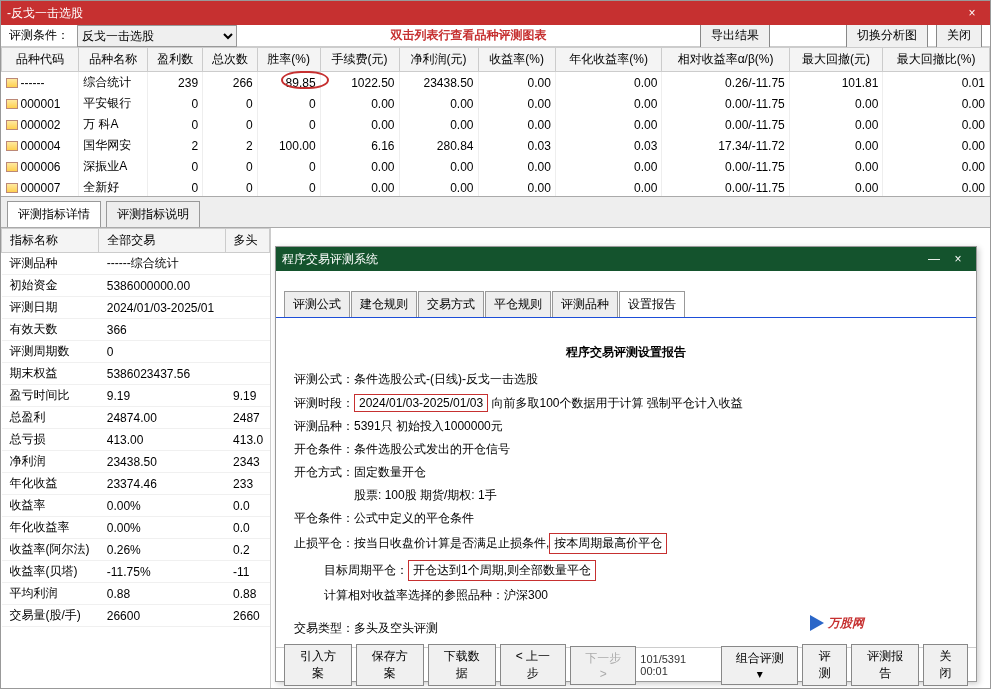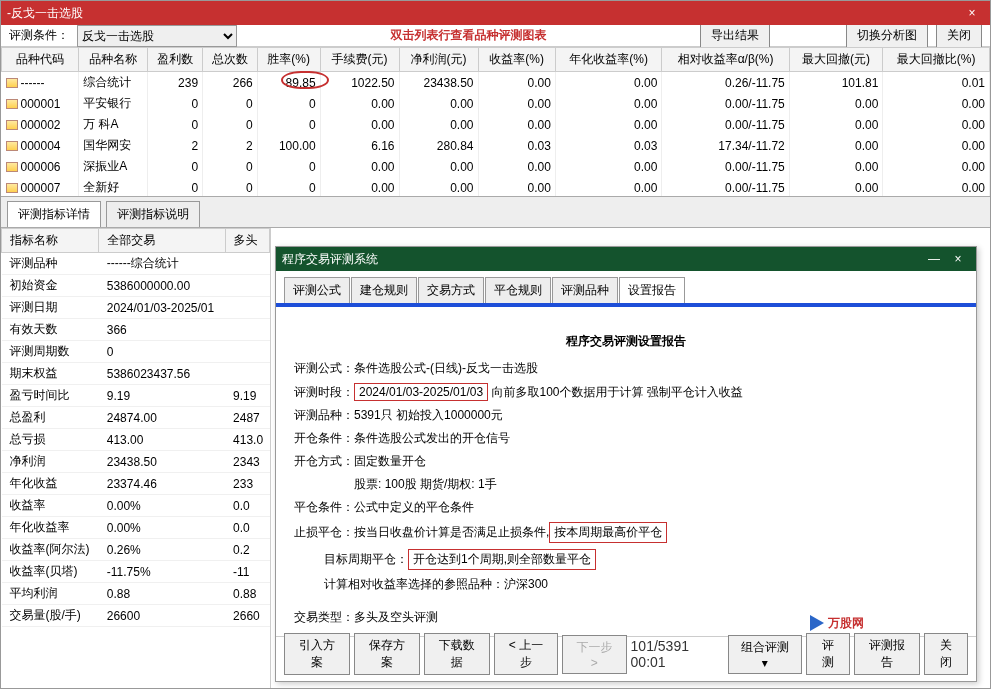--- a/index.html
+++ b/index.html
@@ -29,31 +29,31 @@
 
 .detail-area { display: flex; height: 574px; position: relative; }
 .detail-left { width: 270px; border-right: 1px solid #ccc; overflow: hidden; }
 .detail-left table { width: 100%; }
 .detail-left th { text-align: left; padding-left: 8px; }
 .detail-left td { text-align: left; padding-left: 8px; border: none; }
 .detail-left tr { border-bottom: 1px solid #f0f0f0; height: 22px; }
 
 .sub-window { position: absolute; left: 274px; top: 18px; width: 702px; height: 436px; border: 1px solid #999; background: #fff; box-shadow: 2px 2px 6px rgba(0,0,0,.2); z-index: 10; }
 .sub-window .titlebar { background: #14532d; }
-.sub-tabs { border-bottom: 4px solid #1d4ed8; padding: 6px 8px 0; }
+.sub-tabs { border-bottom: 1px solid #1d4ed8; padding: 20px 8px 0; }
 .sub-tab { display: inline-block; padding: 4px 8px; border: 1px solid #999; border-bottom: none; background: #eee; margin-right: 1px; cursor: pointer; }
 .sub-tab.active { background: #fff; }
 .report-body { padding: 10px 18px; height: 330px; overflow: auto; border-bottom: 1px solid #ccc; }
 .report-body .line { margin: 6px 0; }
 .report-title { text-align: center; font-weight: bold; margin-bottom: 10px; margin-top: 16px; }
 .redbox { border: 1.5px solid #c63030; padding: 1px 4px; display: inline-block; }
 .sub-footer { height: 34px; display: flex; align-items: center; padding: 0 8px; gap: 4px; }
 .sub-footer .spacer { flex: 1; }
-.sub-footer .status { font-size: 14px; color: #333; }
-.logo-corner { position: absolute; right: 6px; bottom: 38px; width: 160px; height: 40px; font-weight: bold; color: #c63030; display: flex; align-items: center; gap: 4px; font-size: 18px; }
+.sub-footer .status { font-size: 11px; color: #333; }
+.logo-corner { position: absolute; right: 6px; bottom: 38px; width: 160px; height: 40px; font-weight: bold; color: #c63030; display: flex; align-items: center; gap: 4px; font-size: 18px; font-style: italic; }
 .logo-corner .arrow { width: 0; height: 0; border-left: 14px solid #2a66c8; border-top: 8px solid transparent; border-bottom: 8px solid transparent; }
 </style>
 </head>
 <body>
 
 <div class="titlebar">
   <span class="title">-反戈一击选股</span>
   <span class="close">×</span>
 </div>
 

